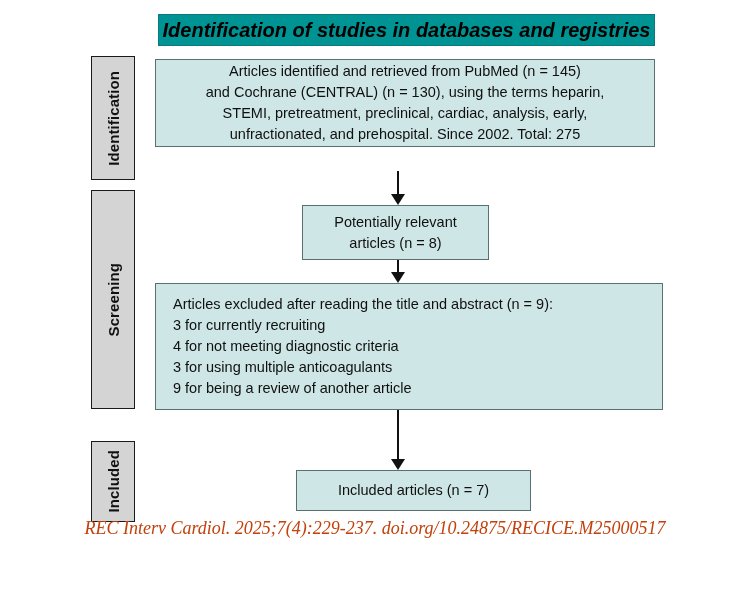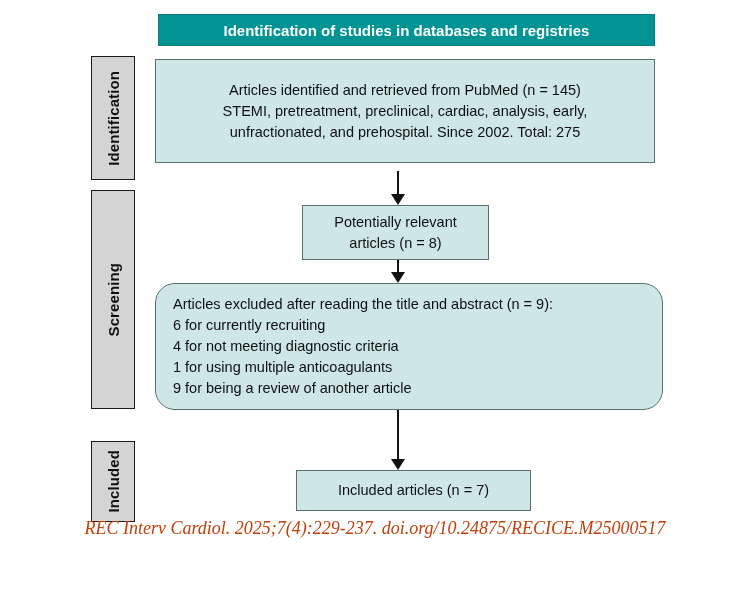--- a/index.html
+++ b/index.html
@@ -48,24 +48,25 @@
     width: 497px;
     height: 32px;
     background: #009393;
     border: 1px solid #0a7a7a;
     box-sizing: border-box;
     display: flex;
     align-items: center;
     justify-content: center;
   }
   #header-banner .banner-text {
-    color: #ffffff;
-    font-size: 15px;
+    color: #000000;
+    font-size: 20px;
     font-weight: bold;
     white-space: nowrap;
+    font-style: italic;
   }
 
   
   .flow-box {
     position: absolute;
     background: #cfe6e6;
     border: 1.5px solid #58706f;
     box-sizing: border-box;
     color: #101010;
     font-size: 14.5px;
@@ -77,25 +78,24 @@
     align-items: center;
     justify-content: center;
     text-align: center;
   }
   .flow-box.left-aligned {
     display: flex;
     flex-direction: column;
     justify-content: center;
     text-align: left;
     padding: 0 0 0 17px;
-    border-radius: 20px;
   }
   .flow-box .line { white-space: nowrap; }
 
-  #box-identified    { left: 155px; top: 59px;  width: 500px; height: 104px; }
+  #box-identified    { left: 155px; top: 59px;  width: 500px; height: 88px; }
   #box-potential     { left: 302px; top: 205px; width: 187px; height: 55px;  }
   #box-excluded      { left: 155px; top: 283px; width: 508px; height: 127px; }
   #box-included      { left: 296px; top: 470px; width: 235px; height: 41px;  }
 
   
   .arrow {
     position: absolute;
     width: 14px;
   }
   .arrow .shaft {
@@ -152,20 +152,21 @@
   <div class="stage-label" id="stage-included">
     <span class="stage-text">Included</span>
   </div>
 
   <div id="header-banner">
     <span class="banner-text">Identification of studies in databases and registries</span>
   </div>
 
   <div class="flow-box centered" id="box-identified">
     <div class="line">Articles identified and retrieved from PubMed (n = 145)</div>
+    <div class="line">and Cochrane (CENTRAL) (n = 130), using the terms heparin,</div>
     <div class="line">STEMI, pretreatment, preclinical, cardiac, analysis, early,</div>
     <div class="line">unfractionated, and prehospital. Since 2002. Total: 275</div>
   </div>
 
   <div class="arrow" id="arrow-1">
     <div class="shaft"></div>
     <div class="head"></div>
   </div>
 
   <div class="flow-box centered" id="box-potential">
@@ -173,23 +174,23 @@
     <div class="line">articles (n = 8)</div>
   </div>
 
   <div class="arrow" id="arrow-2">
     <div class="shaft"></div>
     <div class="head"></div>
   </div>
 
   <div class="flow-box left-aligned" id="box-excluded">
     <div class="line">Articles excluded after reading the title and abstract (n = 9):</div>
-    <div class="line">6 for currently recruiting</div>
+    <div class="line">3 for currently recruiting</div>
     <div class="line">4 for not meeting diagnostic criteria</div>
-    <div class="line">1 for using multiple anticoagulants</div>
+    <div class="line">3 for using multiple anticoagulants</div>
     <div class="line">9 for being a review of another article</div>
   </div>
 
   <div class="arrow" id="arrow-3">
     <div class="shaft"></div>
     <div class="head"></div>
   </div>
 
   <div class="flow-box centered" id="box-included">
     <div class="line">Included articles (n = 7)</div>

